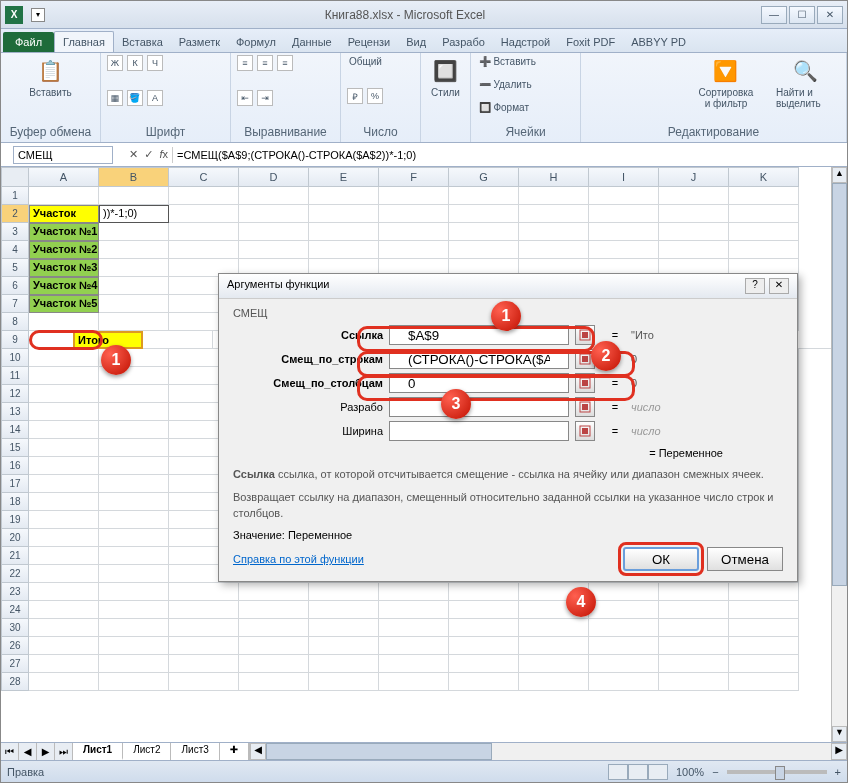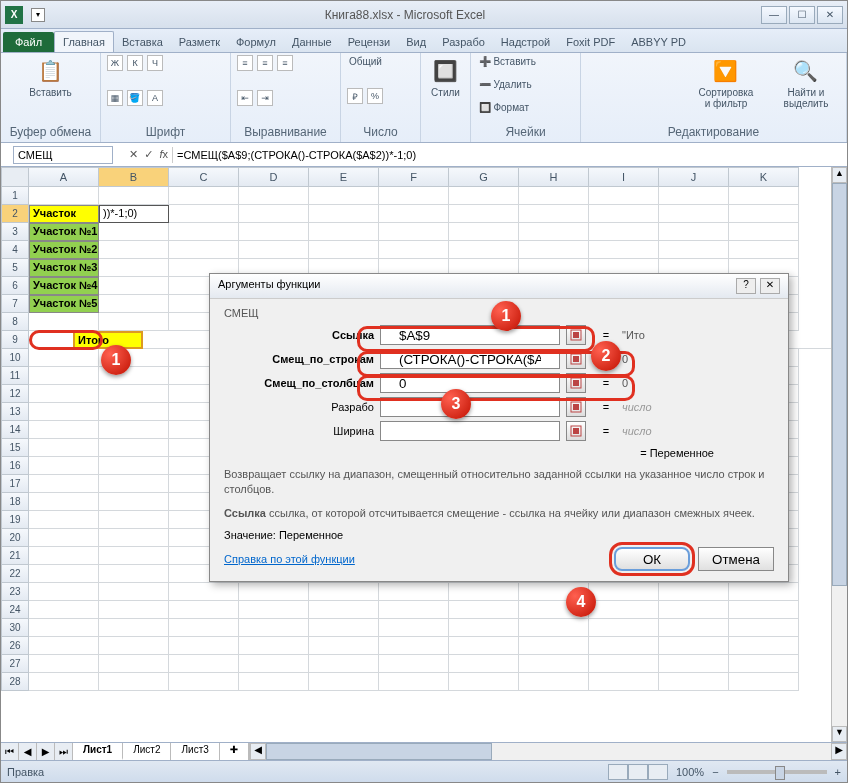--- a/index.html
+++ b/index.html
@@ -71,42 +71,42 @@
 .vscroll-thumb { height:70%; background:#c8d4e4; border:1px solid #9ab; }
 
 .statusbar { position:absolute; bottom:0; left:0; right:0; height:22px; background: linear-gradient(#e0e8f2,#cfdcec); border-top:1px solid #a0b0c8; display:flex; align-items:center; font-size:11px; padding:0 6px; color:#456; justify-content:space-between; }
 .status-right { display:flex; align-items:center; gap:8px; }
 .view-btns { display:flex; }
 .view-btn { width:20px; height:16px; border:1px solid #9ab; background:#e8edf3; }
 .zoom-slider { width:100px; height:4px; background:#bbb; position:relative; }
 .zoom-slider::after { content:""; position:absolute; left:48%; top:-4px; width:8px; height:12px; background:#c8d4e4; border:1px solid #888; }
 
 
-.dialog { position: absolute; left: 208px; top: 272px; width: 580px; background: #f0f0f0; border: 1px solid #888; box-shadow: 3px 3px 8px rgba(0,0,0,0.3); font-size: 11px; }
+.dialog { position: absolute; left: 217px; top: 272px; width: 580px; background: #f0f0f0; border: 1px solid #888; box-shadow: 3px 3px 8px rgba(0,0,0,0.3); font-size: 11px; }
 .dialog-title { background: linear-gradient(#fff,#e4e9f0); padding: 4px 8px; display:flex; justify-content:space-between; border-bottom:1px solid #ccc; }
 .dialog-title-btns { display:flex; gap:4px; }
 .dlg-tbtn { width:20px; height:16px; border:1px solid #aaa; background:#eee; text-align:center; font-size:10px; }
 .dialog-body { padding: 8px 14px; }
 .func-name { color:#555; margin-bottom:6px; }
 .arg-grid { display:grid; grid-template-columns: 150px 180px 24px 20px 60px; gap: 4px 6px; align-items:center; margin-bottom:4px; }
 .arg-label { text-align:right; font-weight:bold; }
 .arg-input { border:1px solid #888; background:#fff; padding:2px 18px; height:20px; }
 .arg-ref { width:20px; height:20px; border:1px solid #888; background:linear-gradient(#fff,#ddd); display:flex; align-items:center; justify-content:center; }
 .arg-ref svg { width:12px; height:12px; }
 .arg-eq { text-align:center; }
 .arg-result { color:#555; }
 .arg-result.placeholder { color:#999; font-style:italic; }
 .dialog-desc { color:#555; margin:8px 0; line-height:1.4; }
 .dialog-desc b { font-weight:bold; }
 .dialog-value { margin-top:7px; }
 .dialog-footer { display:flex; justify-content:space-between; align-items:center; padding:6px 0 2px; }
 .help-link { color:#0066cc; text-decoration:underline; cursor:pointer; }
 .dlg-btns { display:flex; gap:8px; }
 .dlg-btn { width:76px; height:24px; border:1px solid #888; background:linear-gradient(#fff,#e0e0e0); }
-.dlg-btn.ok { outline:3px solid #e03020; outline-offset:2px; border-radius:8px; border:2px solid #6a9edb; }
+.dlg-btn.ok { outline:3px solid #e03020; outline-offset:2px; border-radius:3px; border:2px solid #6a9edb; }
 
 
 .badge { position:absolute; width:30px; height:30px; border-radius:50%; background:radial-gradient(circle at 30% 30%, #ff6050, #c01000); color:#fff; font-weight:bold; font-size:16px; display:flex; align-items:center; justify-content:center; box-shadow:0 2px 4px rgba(0,0,0,0.4); z-index:100; }
 
 
 .red-box { position:absolute; border:3px solid #e03020; border-radius:10px; pointer-events:none; z-index:50; }
 </style>
 </head>
 <body>
 
@@ -190,21 +190,21 @@
     <div class="ribbon-group-label">Ячейки</div>
   </div>
   <div class="ribbon-group" style="flex:1">
     <div class="ribbon-row" style="justify-content:flex-end; gap:12px">
       <div class="big-btn">
         <div class="big-icon">🔽</div>
         <span style="width:60px;text-align:center">Сортировка и фильтр</span>
       </div>
       <div class="big-btn">
         <div class="big-icon">🔍</div>
-        <span style="width:60px;text-align:center">Найти и выделить</span>
+        <span style="width:60px;">Найти и выделить</span>
       </div>
     </div>
     <div class="ribbon-group-label">Редактирование</div>
   </div>
 </div>
 
 <div class="formula-bar">
   <div class="name-box">СМЕЩ</div>
   <div class="fx-btns">
     <span>✕</span>
@@ -736,24 +736,24 @@
           <svg viewBox="0 0 12 12">
             <rect x="1" y="1" width="10" height="10" fill="none" stroke="#b44" stroke-width="1"></rect>
             <rect x="3" y="3" width="6" height="6" fill="#b44"></rect>
           </svg>
         </div>
       <div class="arg-eq">=</div>
       <div class="arg-result placeholder">число</div>
     </div>
 
     <div style="text-align:right; padding-right:60px; margin-top:6px">= Переменное</div>
-    <div class="dialog-desc">Возвращает ссылку на диапазон, смещенный относительно заданной ссылки на указанное число строк и столбцов.</div>
     <div class="dialog-desc">
       <b>Ссылка</b>&nbsp;<span>ссылка, от которой отсчитывается смещение - ссылка на ячейку или диапазон смежных ячеек.</span>
     </div>
+    <div class="dialog-desc">Возвращает ссылку на диапазон, смещенный относительно заданной ссылки на указанное число строк и столбцов.</div>
     <div class="dialog-value">
       <span>Значение:</span>&nbsp;<span>Переменное</span>
     </div>
     <div class="dialog-footer">
       <span class="help-link">Справка по этой функции</span>
       <div class="dlg-btns">
         <button class="dlg-btn ok">ОК</button>
         <button class="dlg-btn">Отмена</button>
       </div>
     </div>

